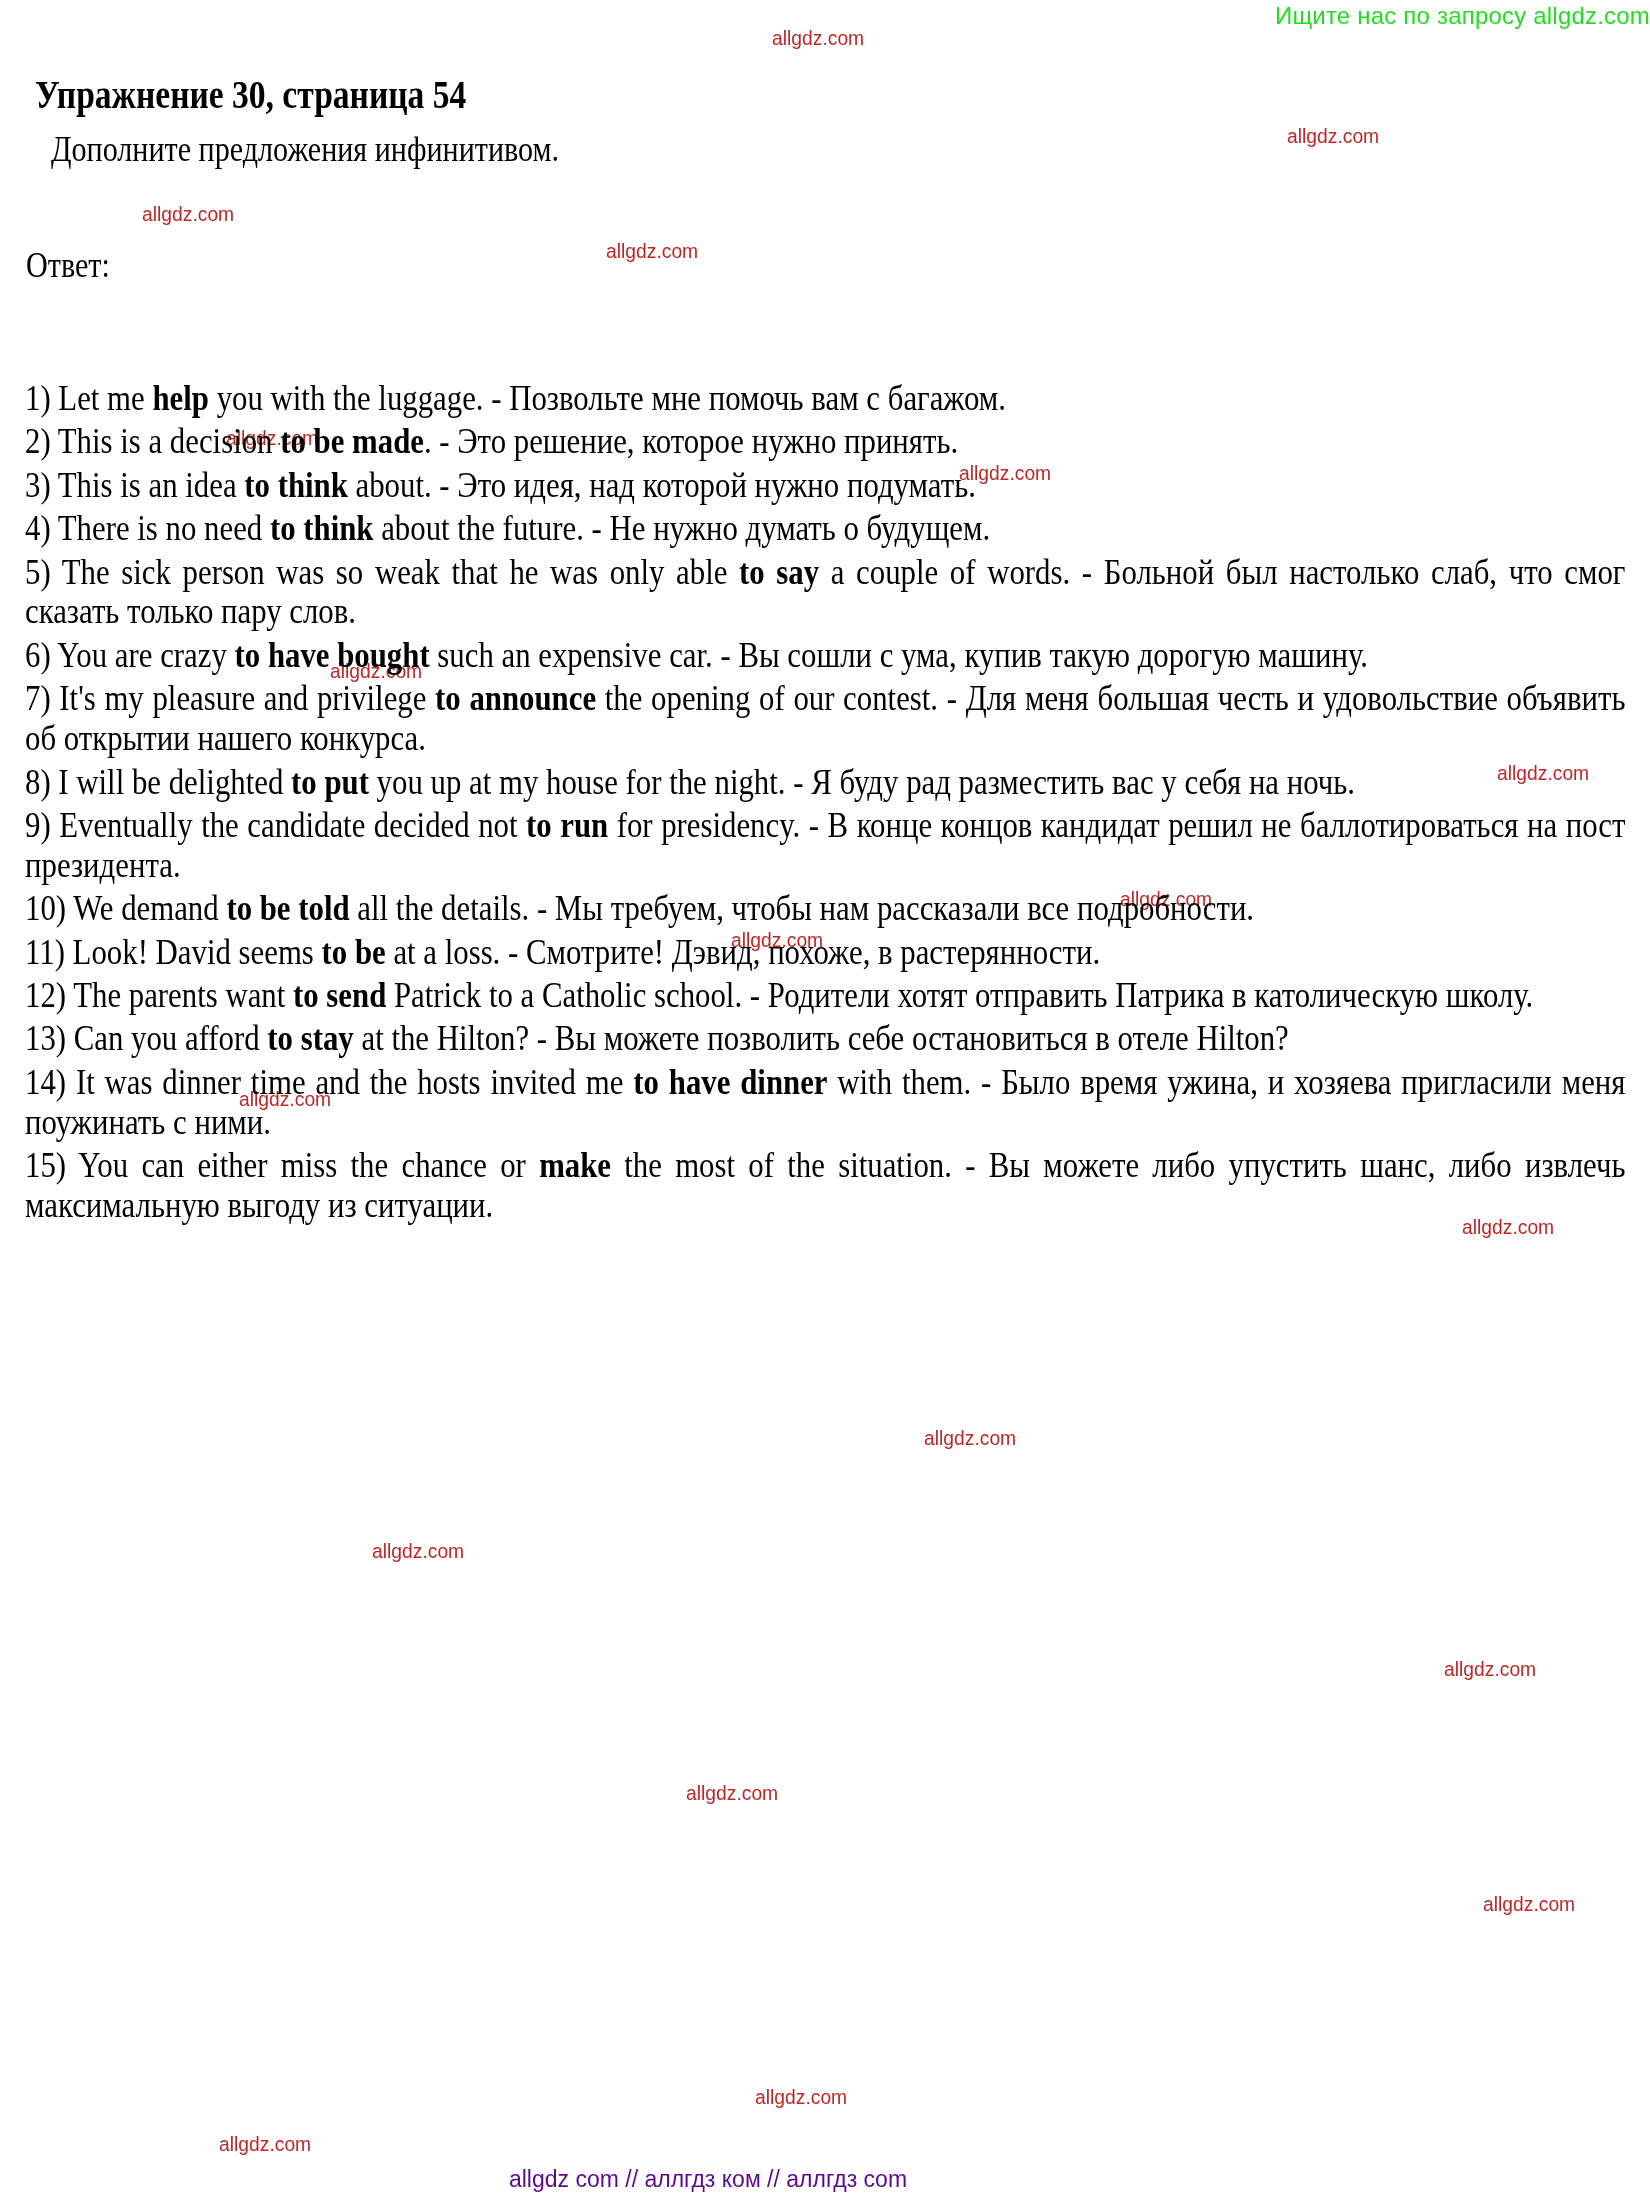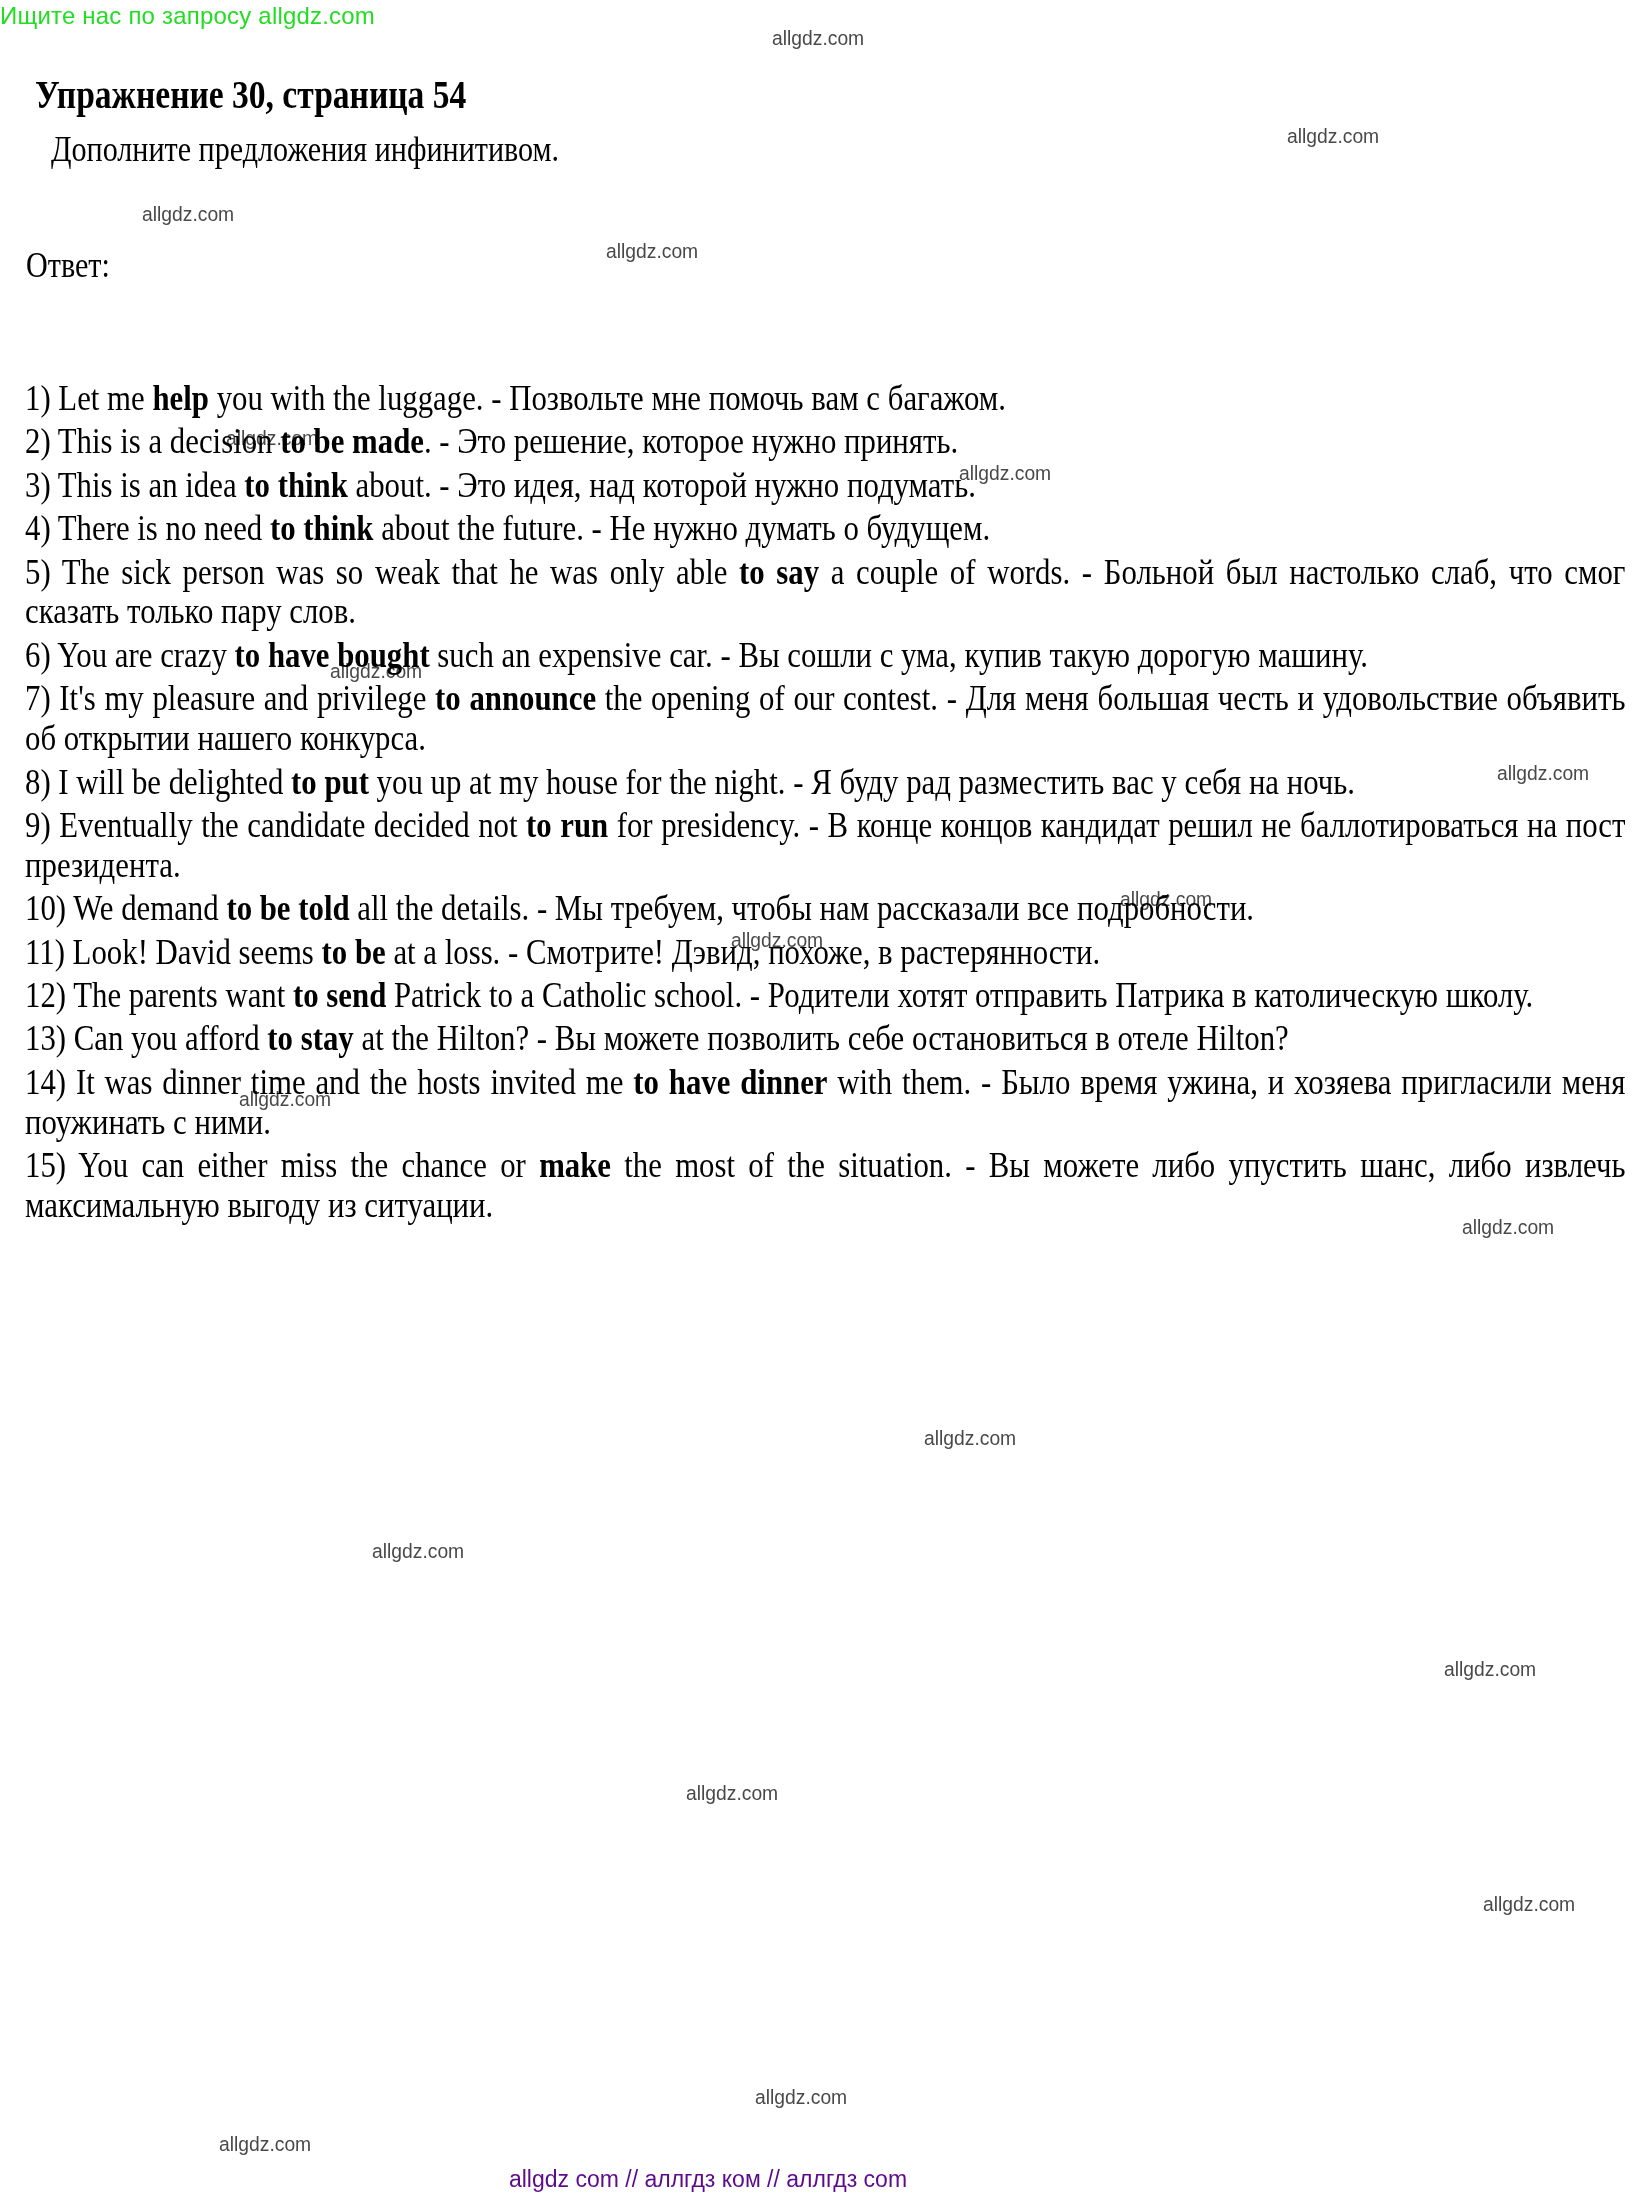--- a/index.html
+++ b/index.html
@@ -14,31 +14,31 @@
     background: #ffffff;
     overflow: hidden;
     font-family: "Liberation Serif", "DejaVu Serif", serif;
   }
   
   .top-banner {
     position: absolute;
     top: 1.8px;
     left: 0;
     width: 1650px;
-    text-align: left;
+    text-align: right;
     color: #22dd22;
     font-family: "Liberation Sans", sans-serif;
     font-size: 24px;
     letter-spacing: 0.2px;
     white-space: nowrap;
   }
   
   .wm {
     position: absolute;
-    color: #404040;
+    color: #b91c1c;
     font-family: "Liberation Sans", sans-serif;
     font-size: 19.3px;
     white-space: nowrap;
     opacity: 0.95;
   }
   
   .ex-title {
     position: absolute;
     left: 35px;
     top: 72px;

